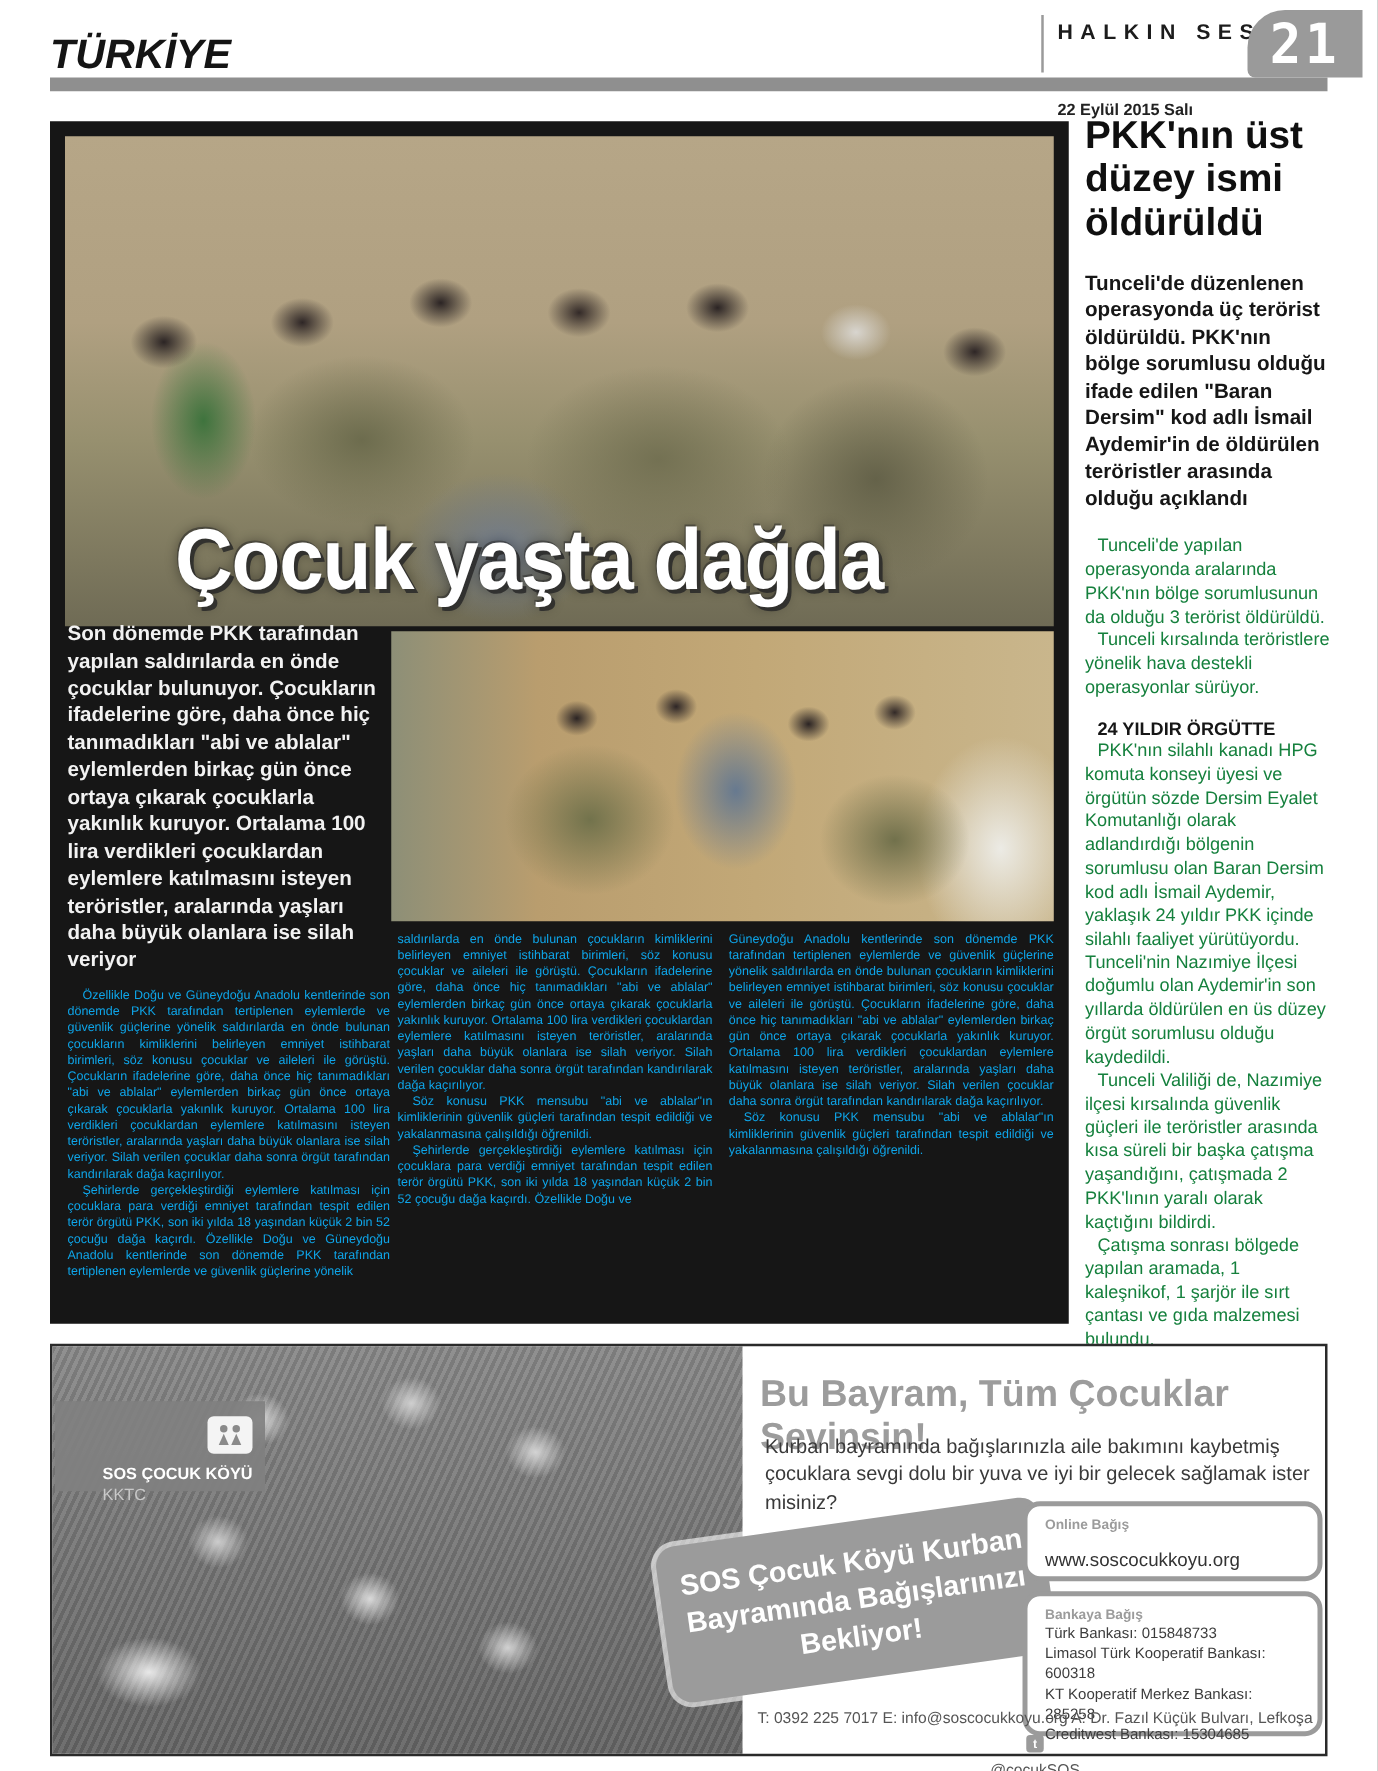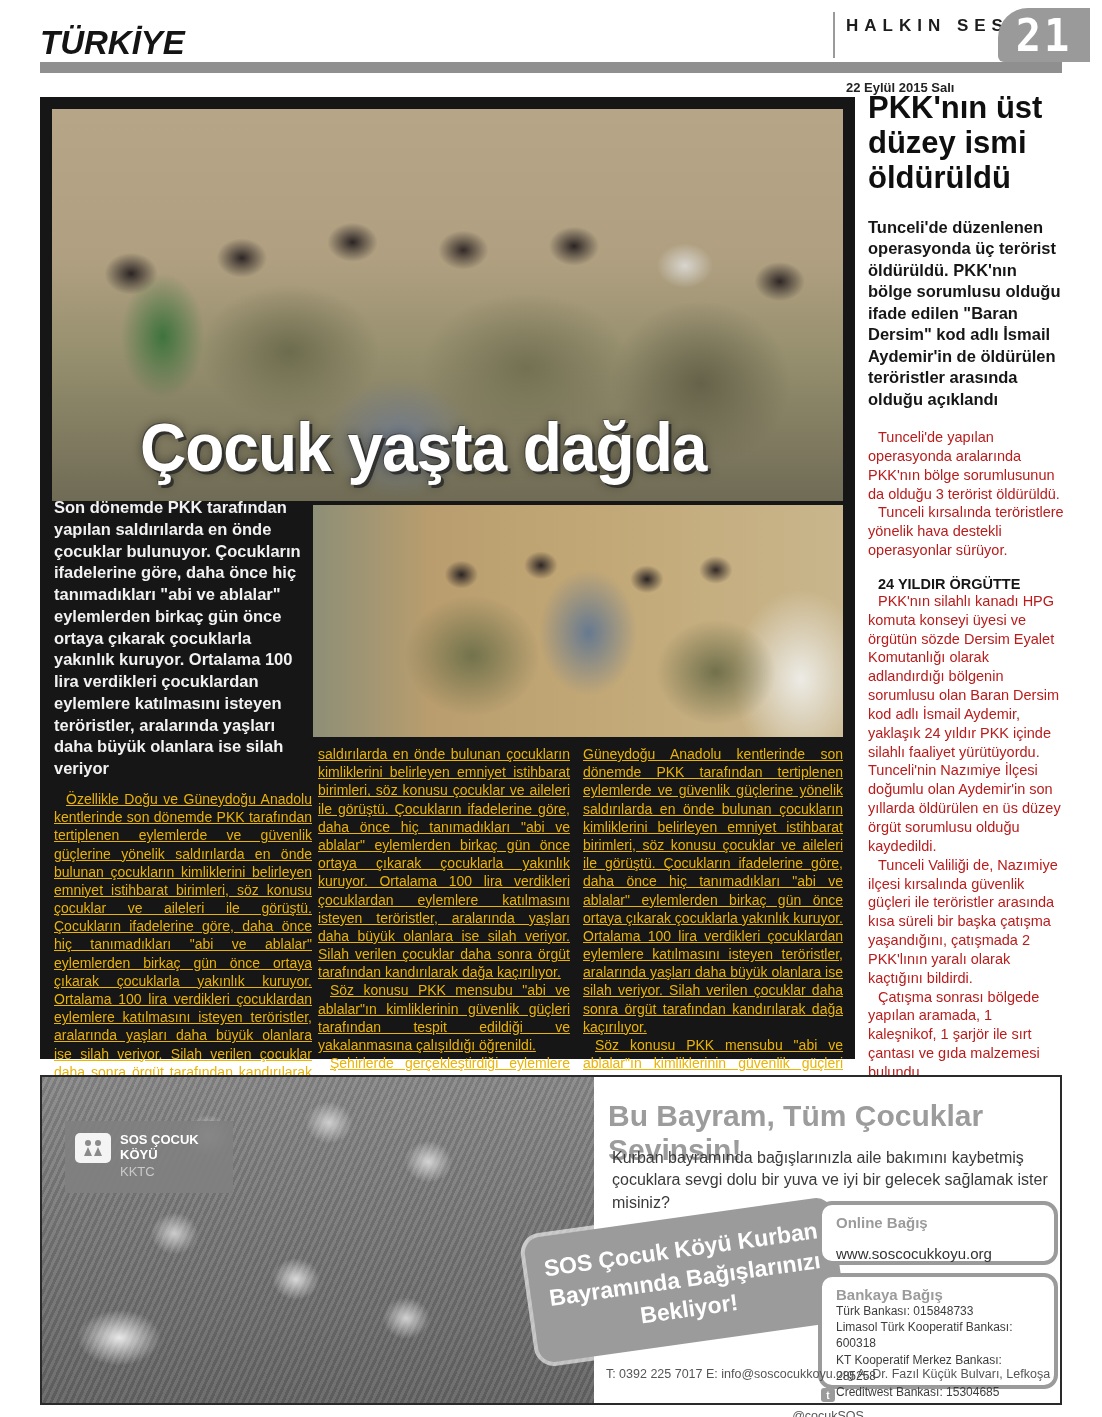--- a/index.html
+++ b/index.html
@@ -45,59 +45,59 @@
       radial-gradient(ellipse 24px 20px at 63% 32%, #2b2424 0%, rgba(43,36,36,0) 70%),
       radial-gradient(ellipse 24px 20px at 76% 28%, #332a28 0%, rgba(51,42,40,0) 70%),
       radial-gradient(ellipse 90px 80px at 30% 65%, rgba(110,112,74,.95) 0%, rgba(110,112,74,0) 75%),
       radial-gradient(ellipse 80px 70px at 76% 72%, rgba(104,106,70,.9) 0%, rgba(104,106,70,0) 75%),
       radial-gradient(ellipse 90px 120px at 92% 75%, rgba(238,238,234,.95) 0%, rgba(238,238,234,0) 75%),
       linear-gradient(90deg, #8d8f77 0%, #b99d6e 22%, #c2a877 55%, #c9b68c 100%);
   }
   .col { position:absolute; color:#e2e2e2; }
   .col-1 { left:14px; top:400px; width:258px; }
   .intro-par { font-size:16.5px; line-height:1.32; font-weight:700; color:#f2f2f2; margin-bottom:10px; }
-  .body-par { font-size:14px; line-height:1.3; text-align:justify; color:#eab308;text-decoration:underline; }
+  .body-par { font-size:10px; line-height:1.3; text-align:justify; color:#0ea5e9; }
   .body-par + .body-par { margin-top:0; }
   .body-par.indent { text-indent:12px; }
   .col-2 { left:278px; top:648px; width:252px; }
   .col-3 { left:543px; top:648px; width:260px; }
 
   
   .sidebar { position:absolute; left:868px; top:90px; width:196px; color:#1b1b1b; }
   .sb-headline { font-size:31px; line-height:1.13; font-weight:900; color:#0f0f0f; margin-bottom:22px; }
   .sb-lead { font-size:16.5px; line-height:1.3; font-weight:700; color:#161616; margin-bottom:18px; }
-  .sb-par { font-size:14.5px; line-height:1.3; color:#b91c1c; text-indent:10px; }
+  .sb-par { font-size:14.5px; line-height:1.3; color:#15803d; text-indent:10px; }
   .sb-subhead { font-size:14.5px; font-weight:900; color:#161616; margin-top:16px; text-indent:10px; }
 
   
   .ad-box { position:absolute; left:40px; top:1075px; width:1022px; height:330px; border:2px solid #2a2a2a; background:#fff; }
   .ad-photo { position:absolute; left:0; top:0; width:552px; height:326px;
     background:
       radial-gradient(ellipse 34px 30px at 30% 18%, #d9d9d9 0%, rgba(217,217,217,0) 70%),
       radial-gradient(ellipse 34px 30px at 52% 14%, #cfcfcf 0%, rgba(207,207,207,0) 70%),
       radial-gradient(ellipse 34px 30px at 70% 26%, #d4d4d4 0%, rgba(212,212,212,0) 70%),
       radial-gradient(ellipse 34px 30px at 24% 48%, #cccccc 0%, rgba(204,204,204,0) 70%),
       radial-gradient(ellipse 34px 30px at 46% 62%, #d9d9d9 0%, rgba(217,217,217,0) 70%),
       radial-gradient(ellipse 34px 30px at 66% 74%, #d1d1d1 0%, rgba(209,209,209,0) 70%),
       radial-gradient(ellipse 60px 40px at 14% 80%, #e8e8e8 0%, rgba(232,232,232,0) 70%),
       repeating-linear-gradient(115deg, rgba(0,0,0,.10) 0 3px, rgba(255,255,255,.05) 3px 6px),
       linear-gradient(180deg, #8a8a8a 0%, #767676 55%, #676767 100%);
   }
-  .sos-logo-box { position:absolute; left:23px; top:44px; width:168px; height:72px; background:rgba(128,128,128,.92); display:flex; align-items:flex-start; padding:12px 10px; gap:9px; }
+  .sos-logo-box { position:absolute; left:2px; top:44px; width:168px; height:72px; background:rgba(128,128,128,.92); display:flex; align-items:flex-end; padding:12px 10px; gap:9px;flex-direction:column; }
   .sos-logo-icon { width:36px; height:30px; background:#f4f4f4; border-radius:5px; flex:0 0 auto; display:flex; align-items:center; justify-content:center; }
   .sos-logo-text { font-size:13px; font-weight:700; color:#fff; line-height:1.15; }
   .sos-logo-sub { font-size:13px; color:#c9c9c9; font-weight:400; margin-top:2px; }
   .ad-banner { position:absolute; left:488px; top:140px; width:310px; padding:18px 16px; background:#9b9b9b; border-radius:16px; transform:rotate(-8deg); box-shadow:0 0 0 4px rgba(255,255,255,.6); }
   .ad-banner-text { font-size:23px; line-height:1.3; font-weight:700; color:#fff; text-align:center; }
   .ad-headline { position:absolute; left:566px; top:22px; width:440px; font-size:30px; font-weight:700; color:#9c9c9c; }
   .ad-body { position:absolute; left:570px; top:70px; width:440px; font-size:16px; line-height:1.4; color:#3a3a3a; }
   .pill-box { position:absolute; left:776px; border:4px solid #9b9b9b; border-radius:14px; background:#fff; padding:9px 14px; width:240px; }
   .pill-online { top:124px; height:64px; }
   .pill-bank  { top:196px; height:116px; }
-  .pill-title { font-size:15px; font-weight:700; color:#9b9b9b; }
+  .pill-title { font-size:11px; font-weight:700; color:#9b9b9b; }
   .pill-line  { font-size:12px; color:#3c3c3c; line-height:1.35; }
   .pill-url   { font-size:15px; color:#333; margin-top:14px; }
   .ad-contact { position:absolute; left:556px; top:290px; width:460px; display:flex; align-items:center; gap:7px; font-size:12.5px; color:#555; white-space:nowrap;flex-direction:column; }
   .mini-icon { width:14px; height:14px; background:#9b9b9b; border-radius:3px; color:#fff; font-size:10px; font-weight:700; display:inline-flex; align-items:center; justify-content:center; flex:0 0 auto; }
 </style>
 </head>
 <body>
 
 <div class="page">
 

